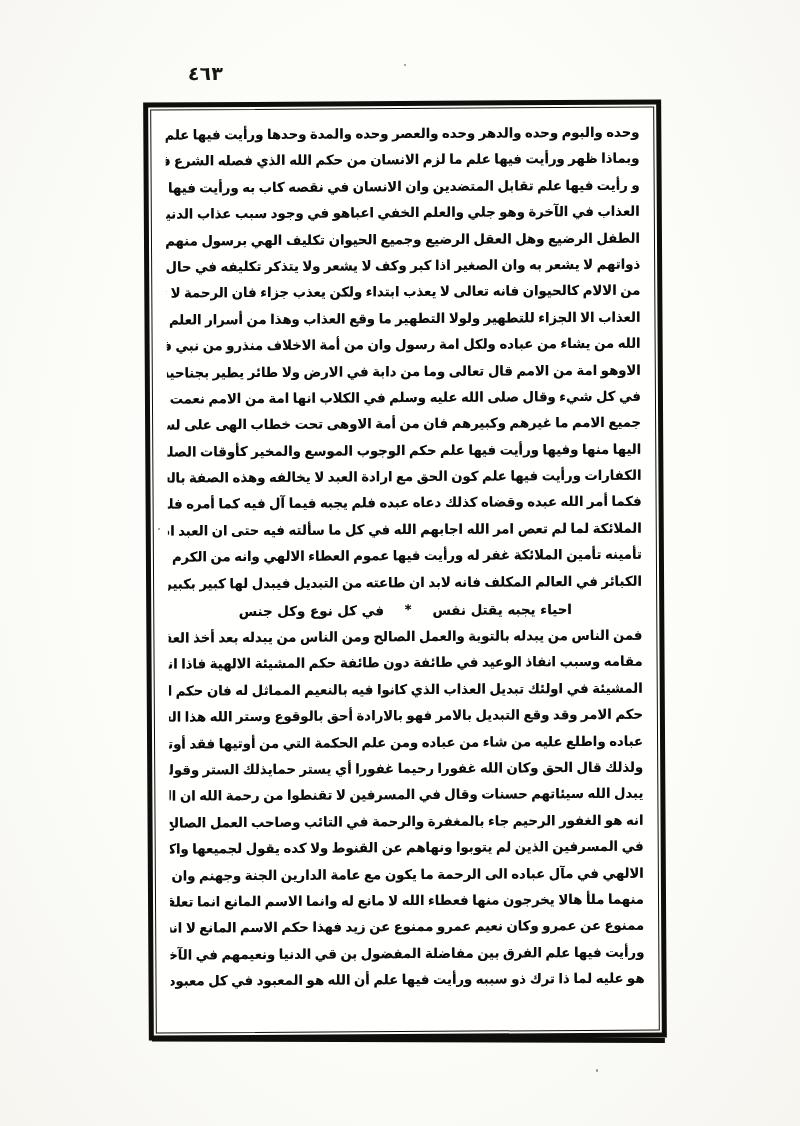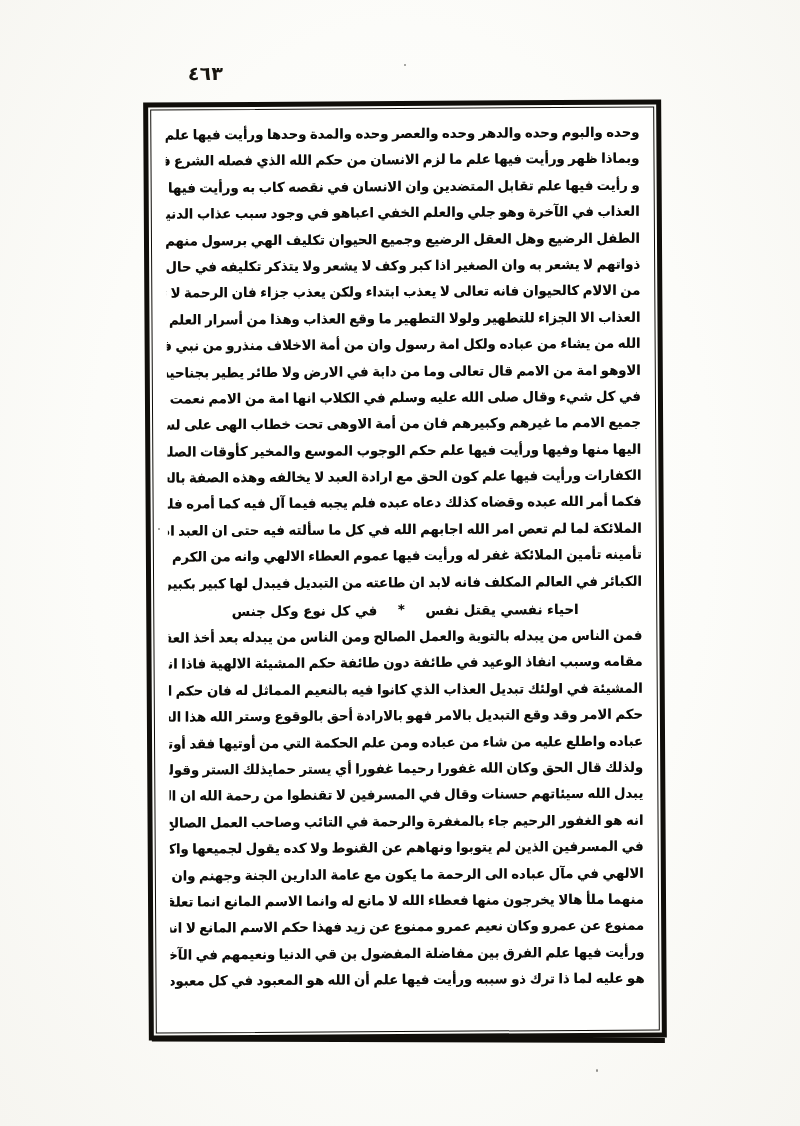--- a/index.html
+++ b/index.html
@@ -196,21 +196,21 @@
             <div class="ln"><span>اليها منها وفيها ورأيت فيها علم حكم الوجوب الموسع والمخير كأوقات الصلوات والتخيير في</span></div>
             <div class="ln"><span>الكفارات ورأيت فيها علم كون الحق مع ارادة العبد لا يخالفه وهذه الصفة بالعبد اولى</span></div>
             <div class="ln"><span>فكما أمر الله عبده وقضاه كذلك دعاه عبده فلم يجبه فيما آل فيه كما أمره فلم يطعه الا ترى ان</span></div>
             <div class="ln"><span>الملائكة لما لم تعص امر الله اجابهم الله في كل ما سألته فيه حتى ان العبد اذا وافق في الصلاة</span></div>
             <div class="ln"><span>تأمينه تأمين الملائكة غفر له ورأيت فيها عموم العطاء الالهي وانه من الكرم الالهي اثبات</span></div>
             <div class="ln"><span>الكبائر في العالم المكلف فانه لابد ان طاعته من التبديل فيبدل لها كبير بكبير</span></div>
           </div>
 
         <div class="verse">
           <span>
-            <span>احياء نفسي يقتل نفس</span>
+            <span>احياء يجبه يقتل نفس</span>
             <span class="verse-star">*</span>
             <span>في كل نوع وكل جنس</span>
           </span>
         </div>
 
         <div id="lower-block">
             <div class="ln"><span>فمن الناس من يبدله بالتوبة والعمل الصالح ومن الناس من يبدله بعد أخذ العقوبة</span></div>
             <div class="ln"><span>مقامه وسبب انفاذ الوعيد في طائفة دون طائفة حكم المشيئة الالهية فاذا انتهت المدة طلبت</span></div>
             <div class="ln"><span>المشيئة في اولئك تبديل العذاب الذي كانوا فيه بالنعيم المماثل له فان حكم المشيئة اقوى من</span></div>
             <div class="ln"><span>حكم الامر وقد وقع التبديل بالامر فهو بالارادة أحق بالوقوع وستر الله هذا العلم عن بعض</span></div>

